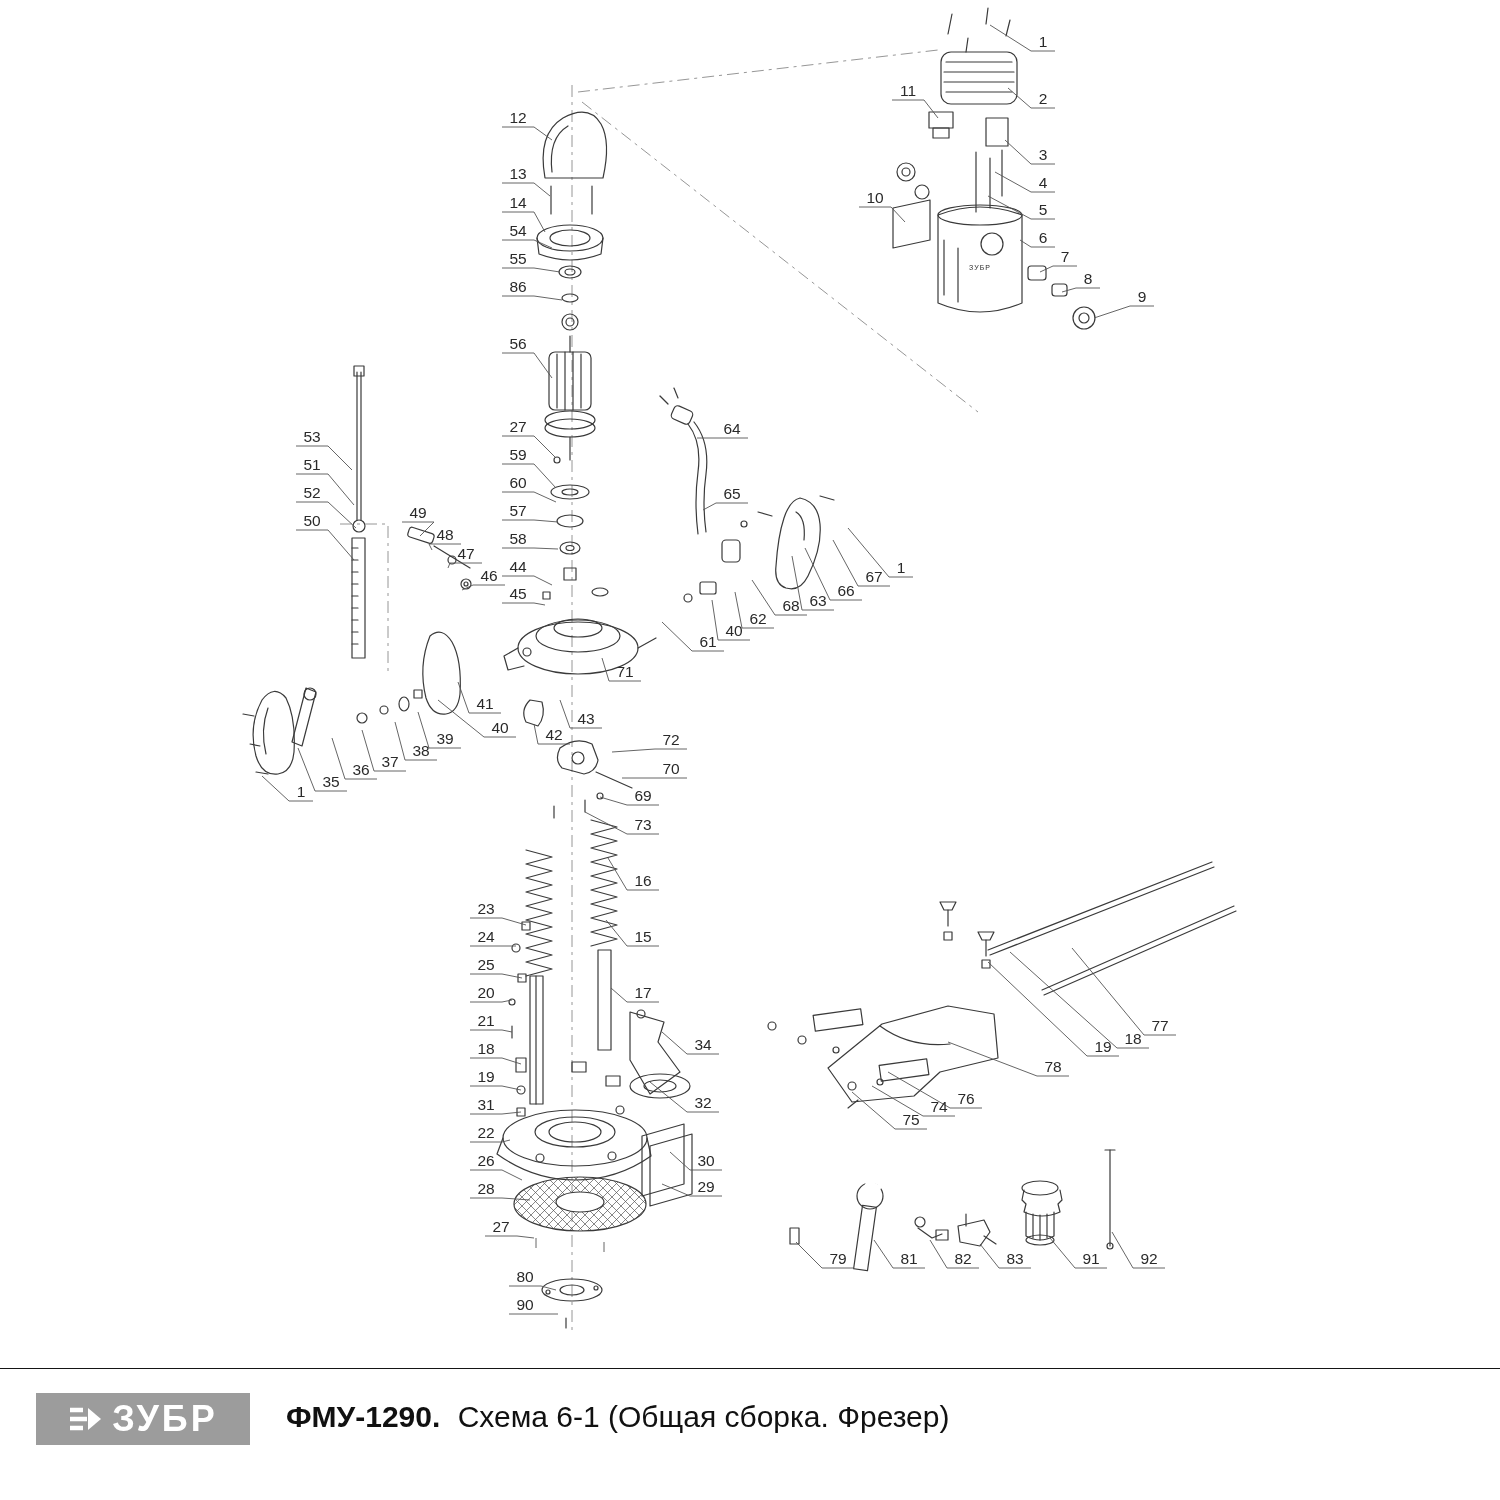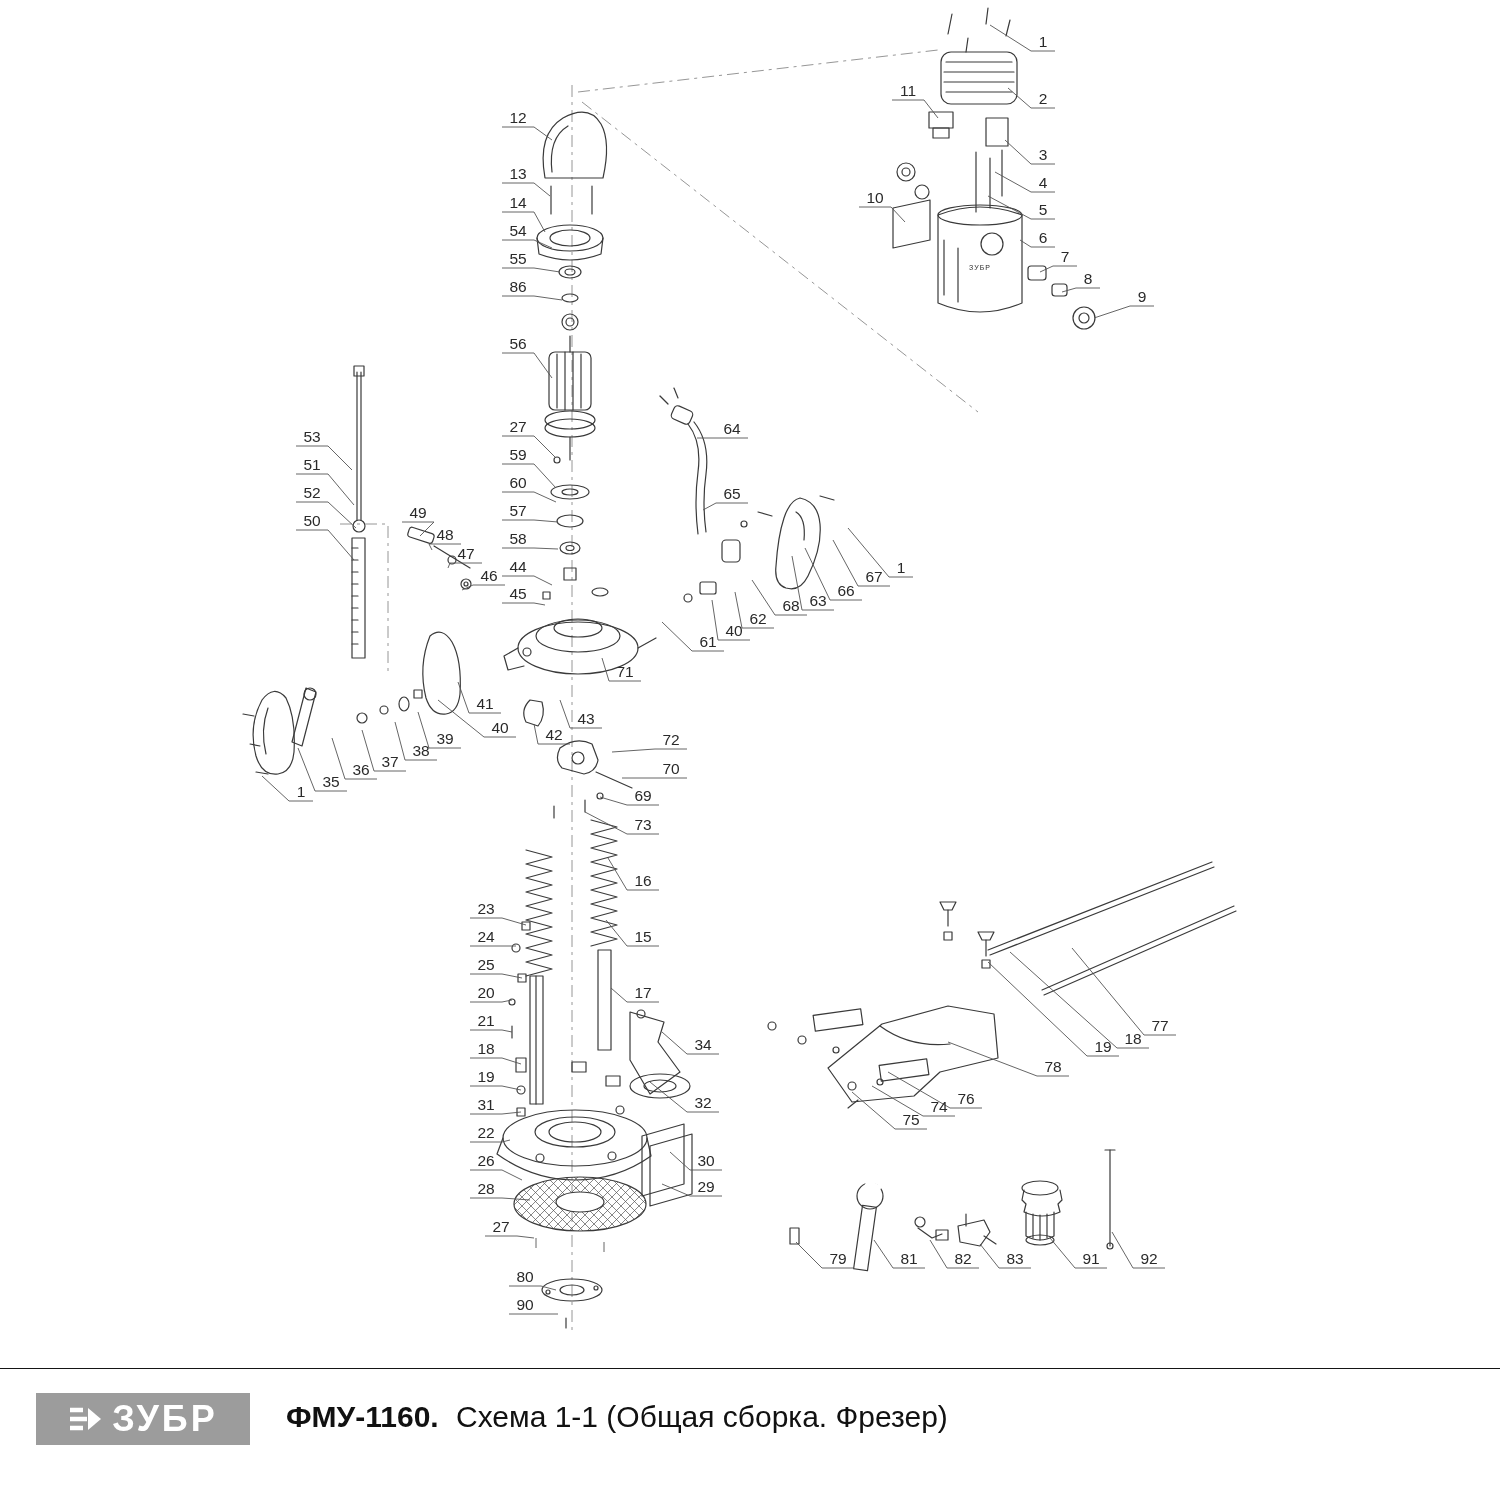--- a/index.html
+++ b/index.html
@@ -751,17 +751,17 @@
 
   <div class="footer">
     <div class="logo">
       <svg width="34" height="30" viewBox="0 0 34 30">
         <path d="M2 6 h13 M2 15 h17 M2 24 h13" stroke="#fff" stroke-width="4.5" fill="none"></path>
         <polygon points="20,4 33,15 20,26" fill="#fff"></polygon>
       </svg>
       <span class="logo-text">ЗУБР</span>
     </div>
     <div class="title">
-      <span class="bold">ФМУ-1160.</span>
-      <span class="rest">Схема 1-1 (Общая сборка. Фрезер)</span>
+      <span class="bold">ФМУ-1290.</span>
+      <span class="rest">Схема 6-1 (Общая сборка. Фрезер)</span>
     </div>
   </div>
 </div>
 
 </body></html>

